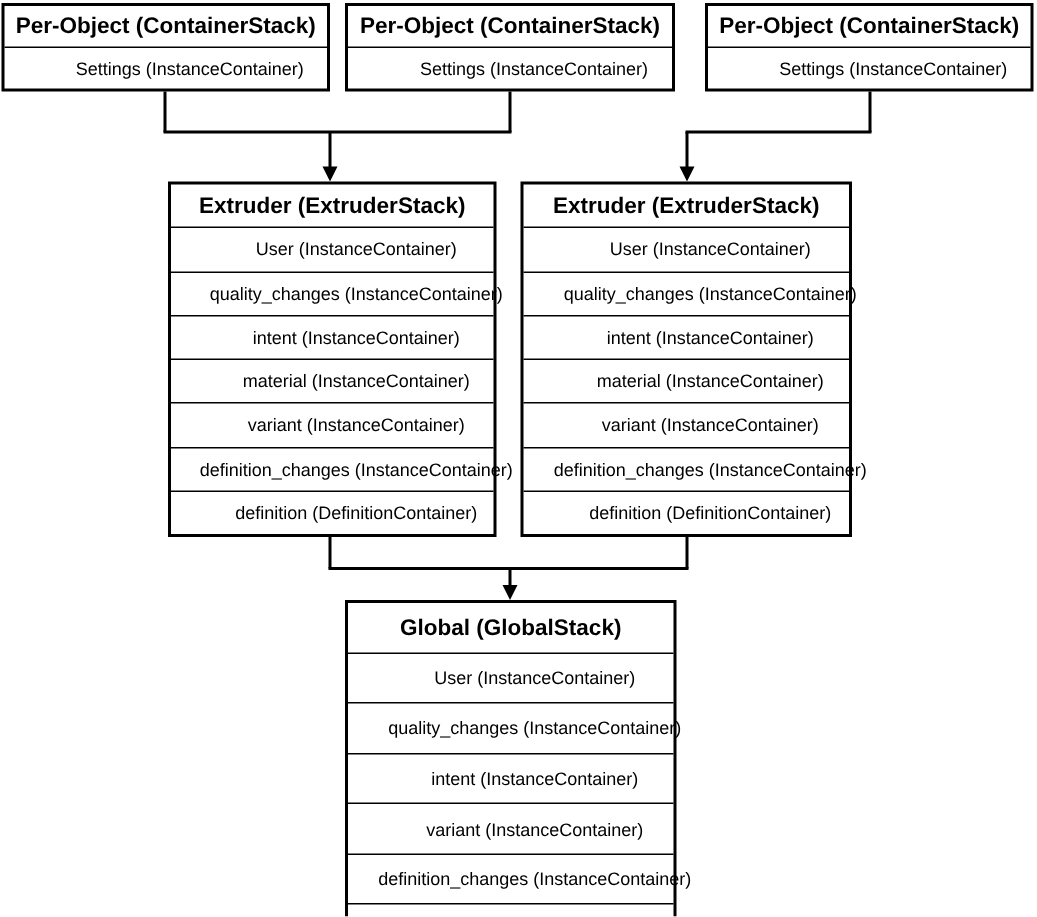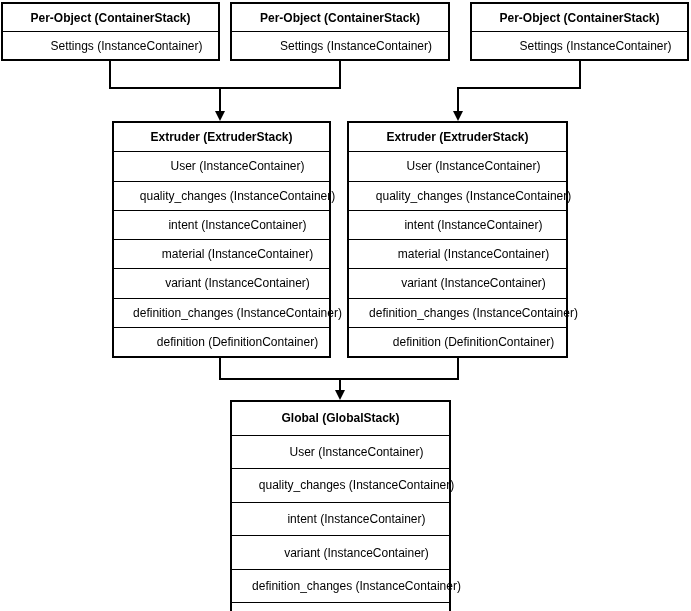--- a/index.html
+++ b/index.html
@@ -18,21 +18,21 @@
   .stack {
     position: absolute;
     display: flex;
     flex-direction: column;
     border: 2px solid #000000;
     background: #ffffff;
   }
   .stack .hdr {
     flex: 1;
     display: flex; align-items: center; justify-content: center;
-    font-size: 12px; font-weight: bold;
+    font-size: 15px; font-weight: bold;
     white-space: nowrap;
   }
   .stack .row {
     flex: 1;
     display: flex; align-items: center; justify-content: center;
     font-size: 12px;
     border-top: 1px solid #000000;
     white-space: nowrap;
     padding-left: 32px;
   }

